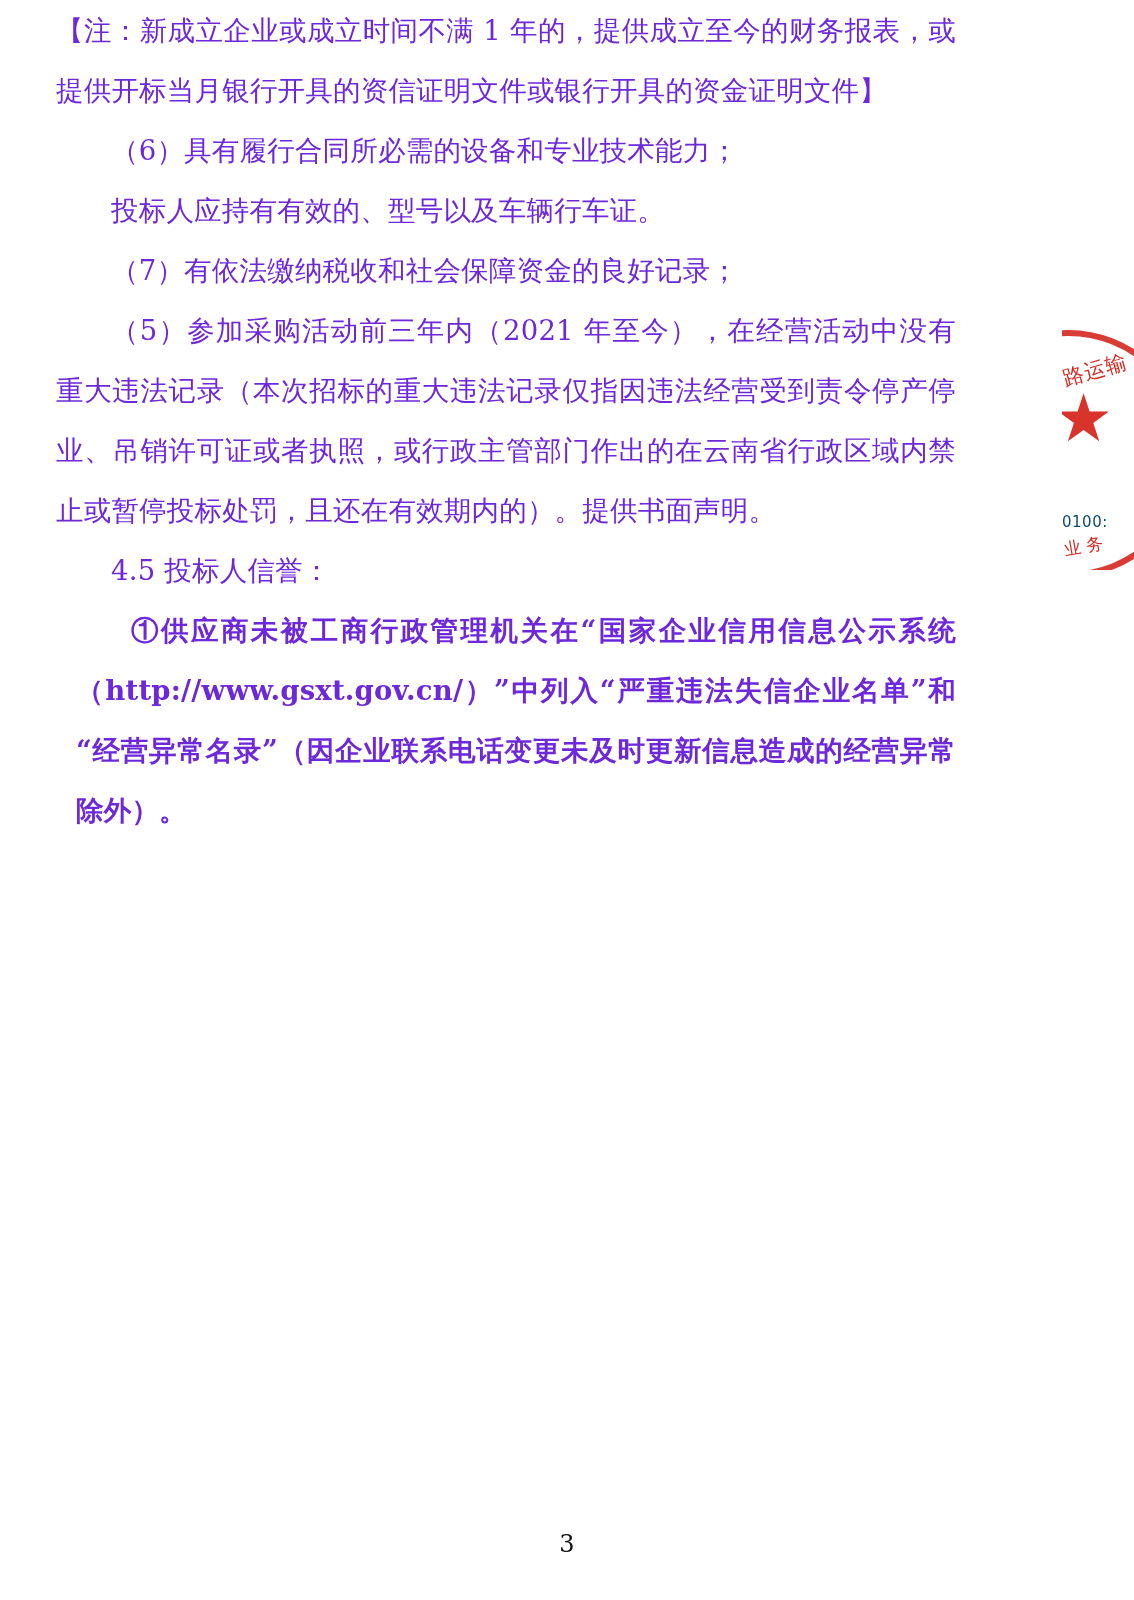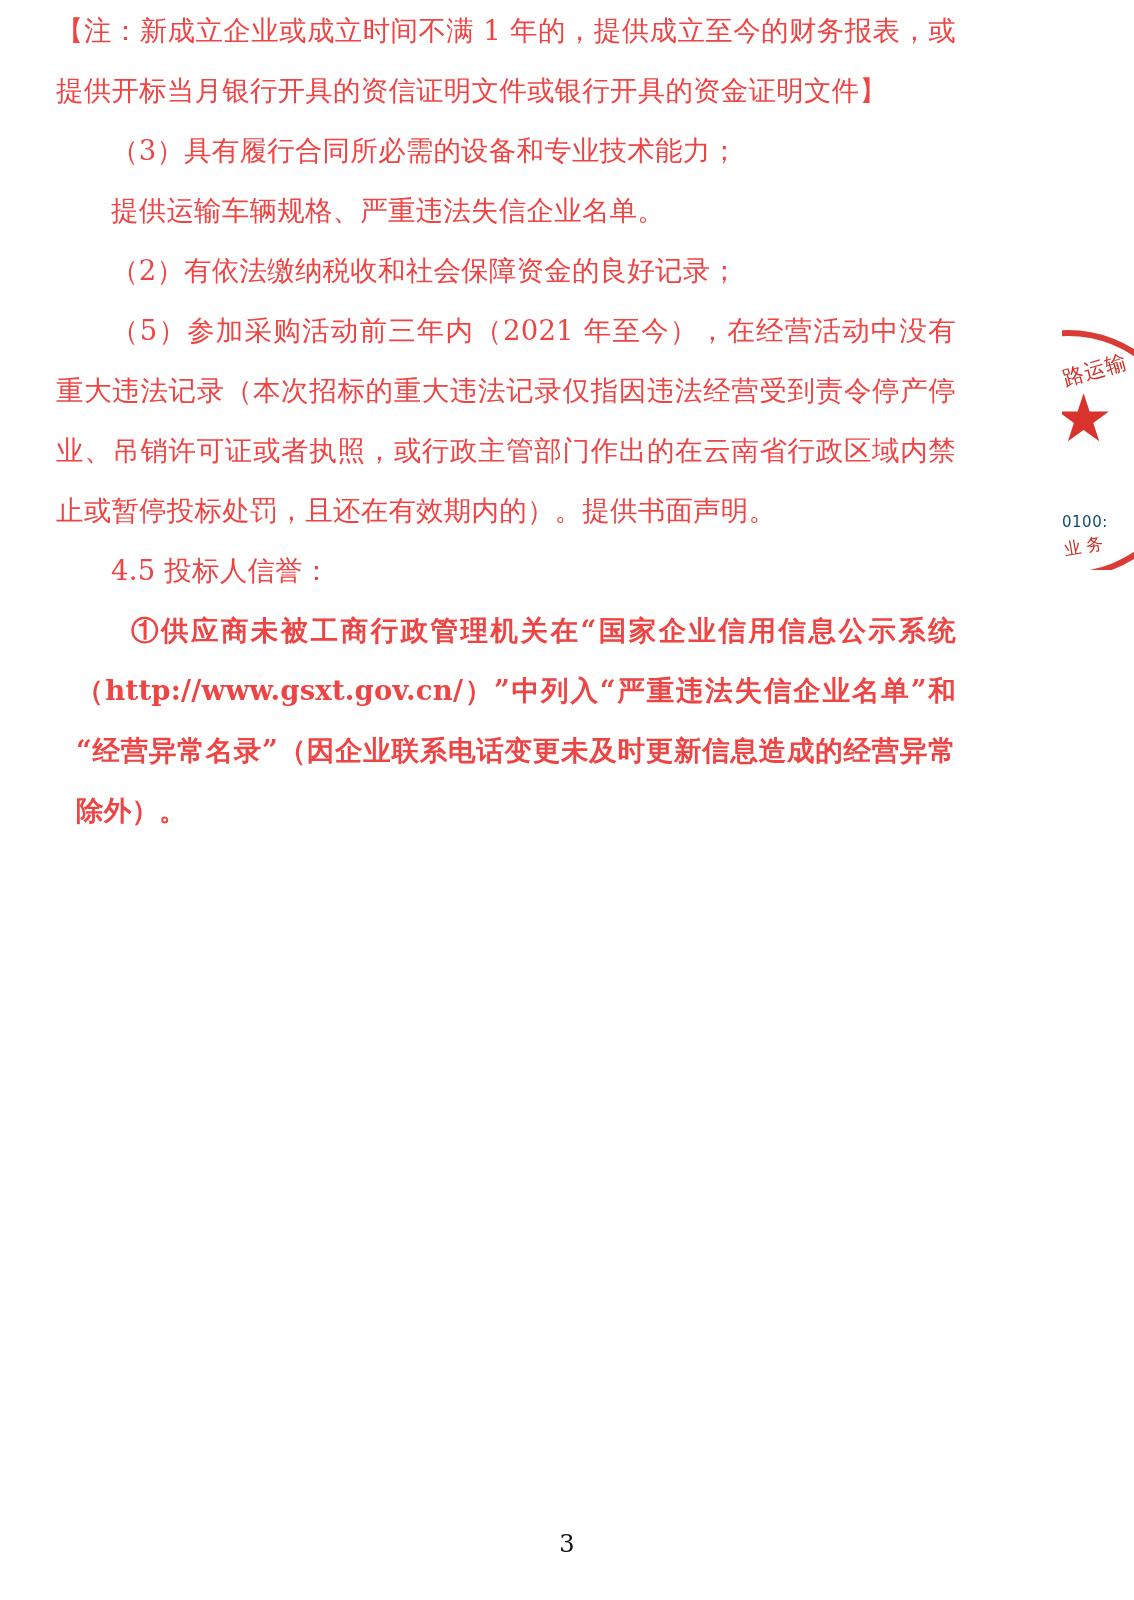--- a/index.html
+++ b/index.html
@@ -29,21 +29,21 @@
     width: 900px;
   }
   p.para {
     margin: 0 0 0 0;
     font-size: 27.5px;
     line-height: 60px;
     text-align: justify;
     text-justify: inter-ideograph;
     letter-spacing: 0.2px;
     font-family: "DejaVu Serif", "Liberation Serif", serif;
-    color: #ef4444;
+    color: #6d28d9;
   }
   p.indent {
     text-indent: 2em;
   }
   p.bold {
     font-weight: bold;
     margin-left: 20px;
   }
   .blk-note { margin-top: 8px; }
   .page-number {
@@ -129,25 +129,25 @@
 </style>
 </head>
 <body>
 
 <div class="page">
 
   <div class="content">
 
     <p class="para blk-note">【注：新成立企业或成立时间不满 1 年的，提供成立至今的财务报表，或提供开标当月银行开具的资信证明文件或银行开具的资金证明文件】</p>
 
-    <p class="para indent">（3）具有履行合同所必需的设备和专业技术能力；</p>
+    <p class="para indent">（6）具有履行合同所必需的设备和专业技术能力；</p>
 
-    <p class="para indent">提供运输车辆规格、严重违法失信企业名单。</p>
+    <p class="para indent">投标人应持有有效的、型号以及车辆行车证。</p>
 
-    <p class="para indent">（2）有依法缴纳税收和社会保障资金的良好记录；</p>
+    <p class="para indent">（7）有依法缴纳税收和社会保障资金的良好记录；</p>
 
 
     <p class="para indent">（5）参加采购活动前三年内（2021 年至今），在经营活动中没有重大违法记录（本次招标的重大违法记录仅指因违法经营受到责令停产停业、吊销许可证或者执照，或行政主管部门作出的在云南省行政区域内禁止或暂停投标处罚，且还在有效期内的）。提供书面声明。</p>
 
 
     <p class="para indent">4.5 投标人信誉：</p>
 
     <p class="para indent bold">①供应商未被工商行政管理机关在“国家企业信用信息公示系统（http://www.gsxt.gov.cn/）”中列入“严重违法失信企业名单”和“经营异常名录”（因企业联系电话变更未及时更新信息造成的经营异常除外）。</p>
 
   </div>

